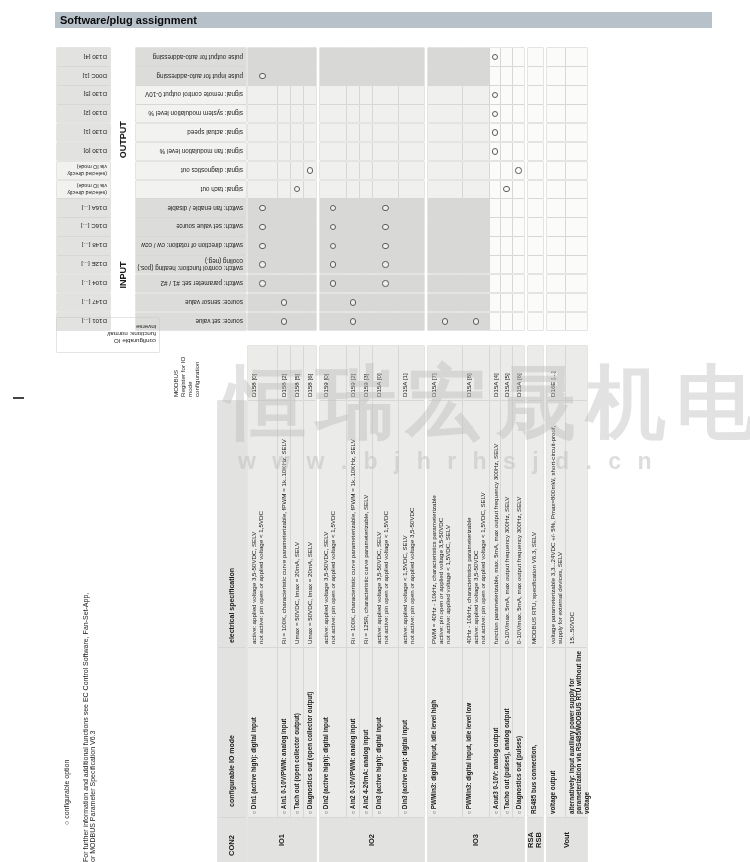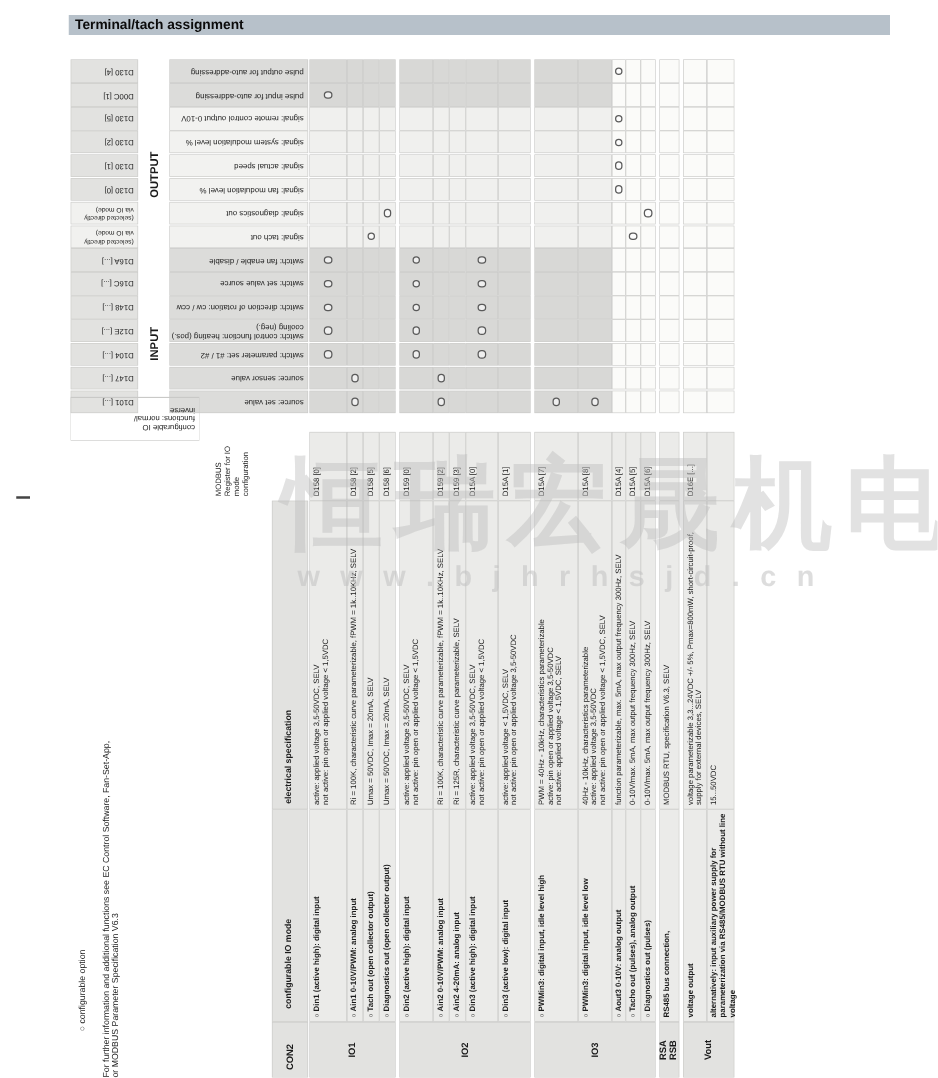--- a/index.html
+++ b/index.html
@@ -19,21 +19,21 @@
        color:rgba(185,185,185,0.42);white-space:nowrap;z-index:9;pointer-events:none;}
   .wm2{position:absolute;left:238px;top:448px;font-size:23px;font-weight:bold;letter-spacing:5px;
        color:rgba(193,193,193,0.55);white-space:nowrap;z-index:9;pointer-events:none;}
   .ring{display:inline-block;width:4.5px;height:4.5px;border:1px solid #5a5a5a;border-radius:50%;
         background:rgba(255,255,255,.6);}
   .note{position:absolute;font-size:7px;line-height:9px;white-space:nowrap;color:#222;}
 </style>
 </head>
 <body>
 
-<div id="titlebar">Terminal/tach assignment</div>
+<div id="titlebar">Software/plug assignment</div>
 <div id="pagedash"></div>
 
 <div id="rotwrap">
   <div id="canvas">
       <div class="note" style="left: 37px; top: 62px; width: 130px; height: 10px; position: absolute;">○  configurable  option</div>
       <div class="note" style="left: 0px; top: 82px; width: 200px; height: 20px; position: absolute;">
         <div class="vline txt" style="font-size: 7px;">For further information and additional functions see EC Control Software, Fan-Set-App,</div>
         <div class="vline txt" style="font-size: 7px;">or MODBUS Parameter Specification V6.3</div>
       </div>
       <div class=" cell" style="left: 532px; top: 57px; width: 17.37px; height: 53px; background: rgb(226, 226, 224); position: absolute;">

